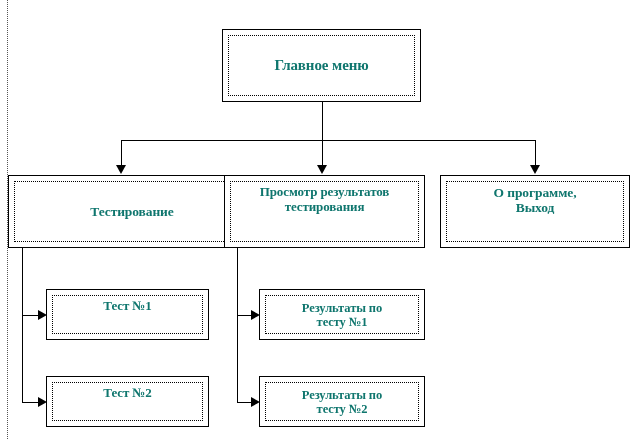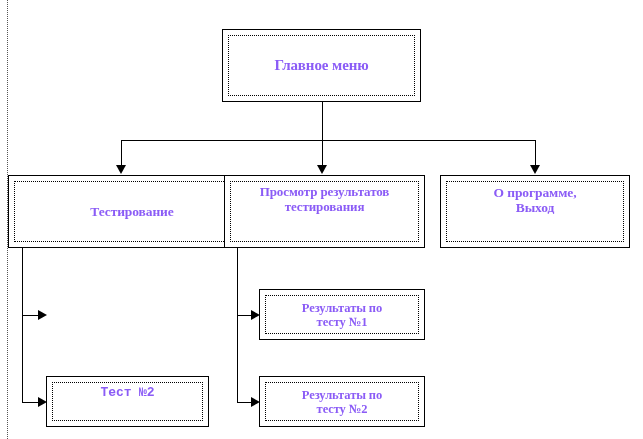--- a/index.html
+++ b/index.html
@@ -39,21 +39,21 @@
     right: 5px;
     top: 5px;
     bottom: 5px;
     box-sizing: border-box;
     border: 1.5px dotted #000000;
     display: flex;
     justify-content: center;
   }
   .node .label {
     font-weight: bold;
-    color: #8b5cf6;
+    color: #0f766e;
     text-align: center;
     line-height: 1.12;
     white-space: pre-line;
     letter-spacing: -0.1px;
   }
 
   
   .inner.v-center { align-items: center; }
   .inner.v-top { align-items: flex-start; }
   .inner.v-top .label { padding-top: 3px; }
@@ -139,24 +139,29 @@
 
   <div class="line-h" id="feed-1" style="left: 22px; top: 402px; width: 16px;"></div>
   <div class="arrow-right" id="feedhead-1" style="left: 38px; top: 397px;"></div>
 
   <div class="line-h" id="feed-2" style="left: 237px; top: 315px; width: 14px;"></div>
   <div class="arrow-right" id="feedhead-2" style="left: 251px; top: 310px;"></div>
 
   <div class="line-h" id="feed-3" style="left: 237px; top: 402px; width: 14px;"></div>
   <div class="arrow-right" id="feedhead-3" style="left: 251px; top: 397px;"></div>
 
+  <div class="node" id="node-l3-0" style="left: 46px; top: 289px; width: 163px; height: 51px;">
+    <div class="inner v-top">
+      <span class="label" style="font-size: 13px;">Тест №1</span>
+    </div>
+  </div>
 
   <div class="node" id="node-l3-1" style="left: 46px; top: 376px; width: 163px; height: 51px;">
     <div class="inner v-top">
-      <span class="label" style="font-size: 13px; font-family: Liberation Mono, monospace;">Тест №2</span>
+      <span class="label" style="font-size: 13px;">Тест №2</span>
     </div>
   </div>
 
   <div class="node" id="node-l3-2" style="left: 259px; top: 289px; width: 166px; height: 51px;">
     <div class="inner v-center">
       <span class="label" style="font-size: 12.5px;">Результаты по
 тесту №1</span>
     </div>
   </div>
 

